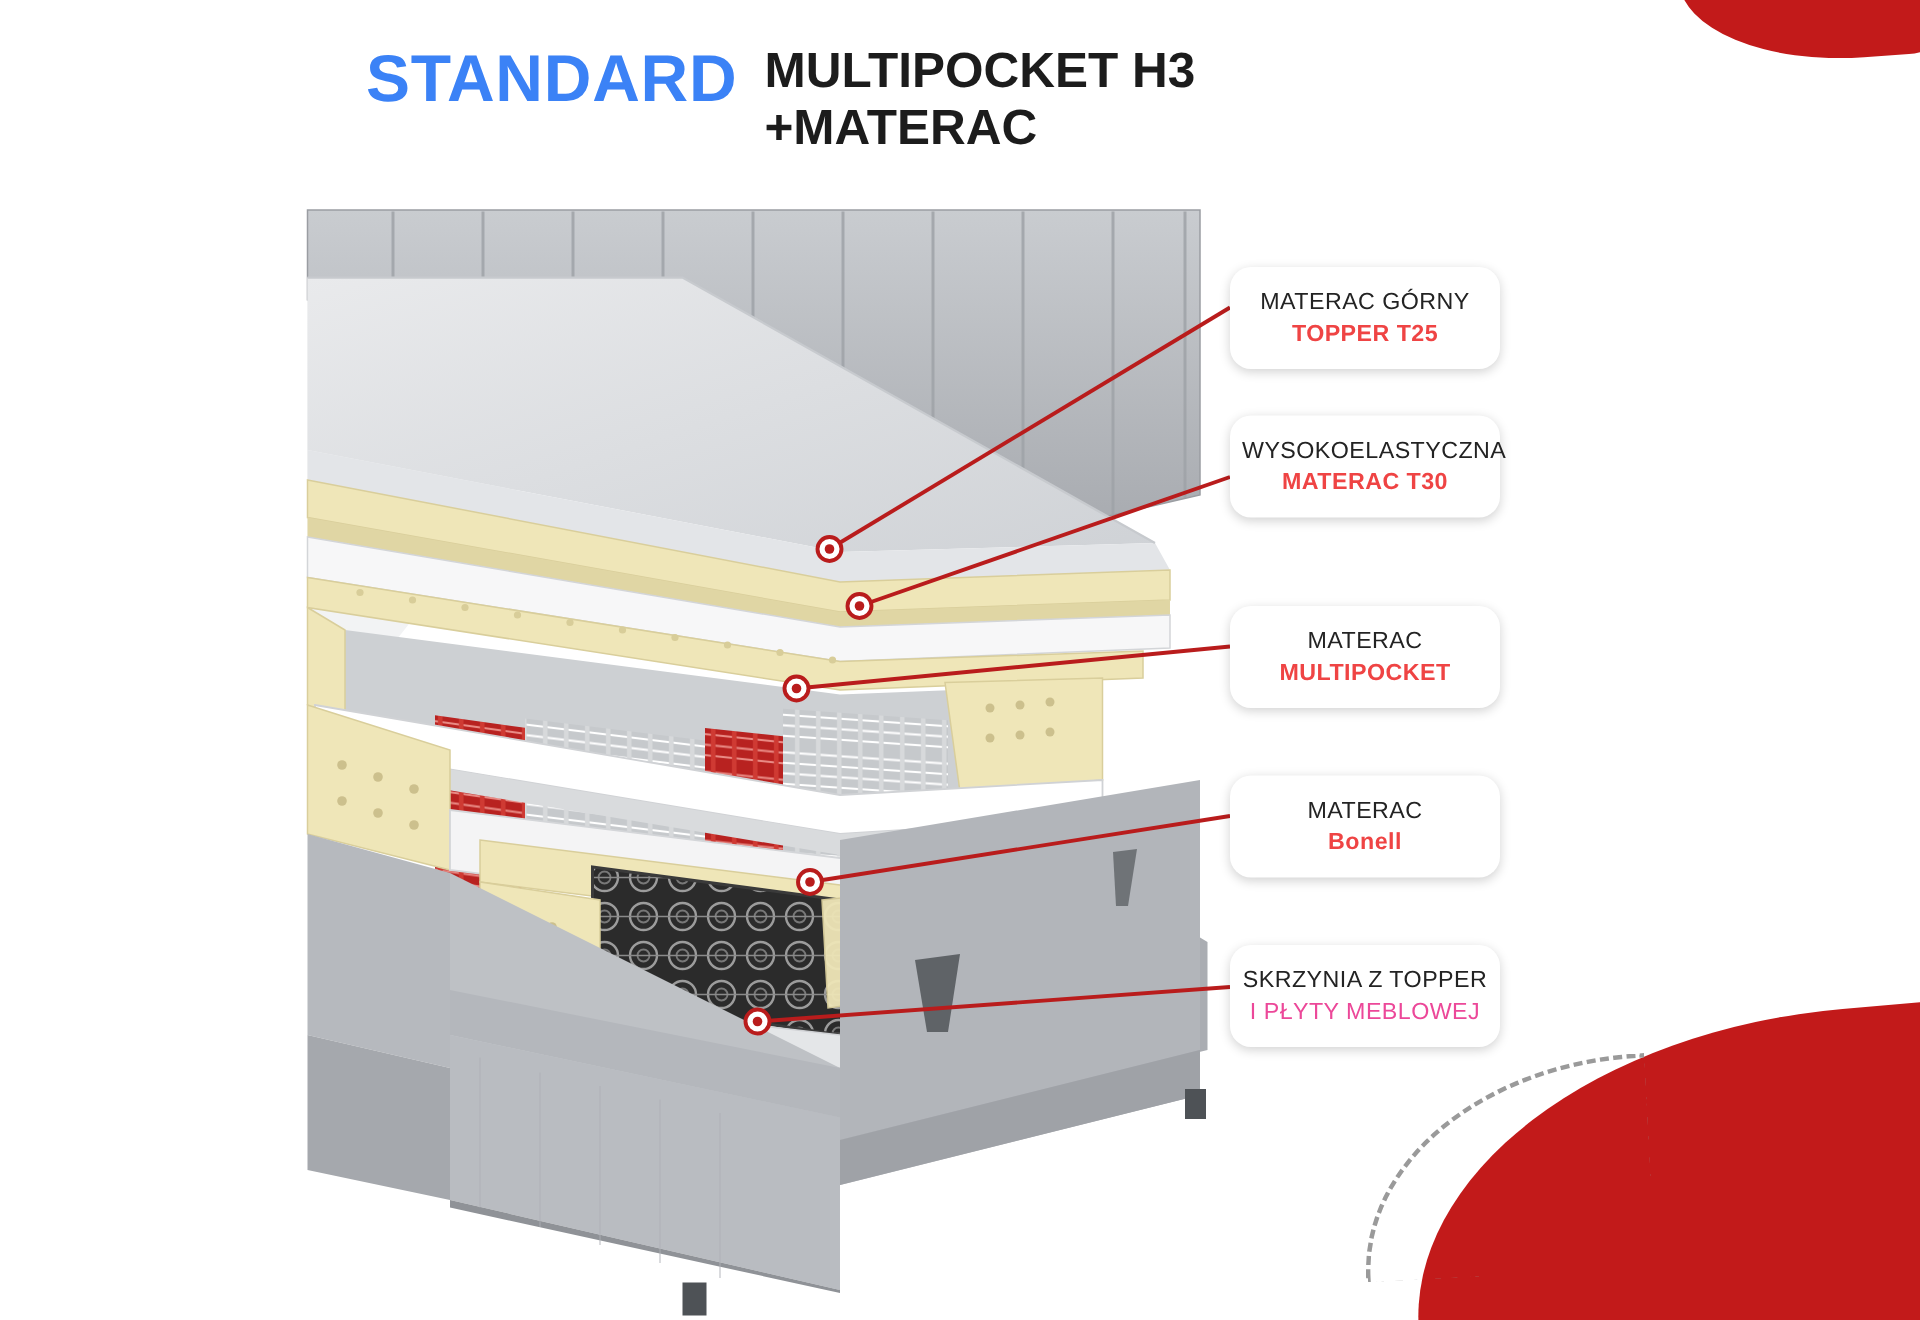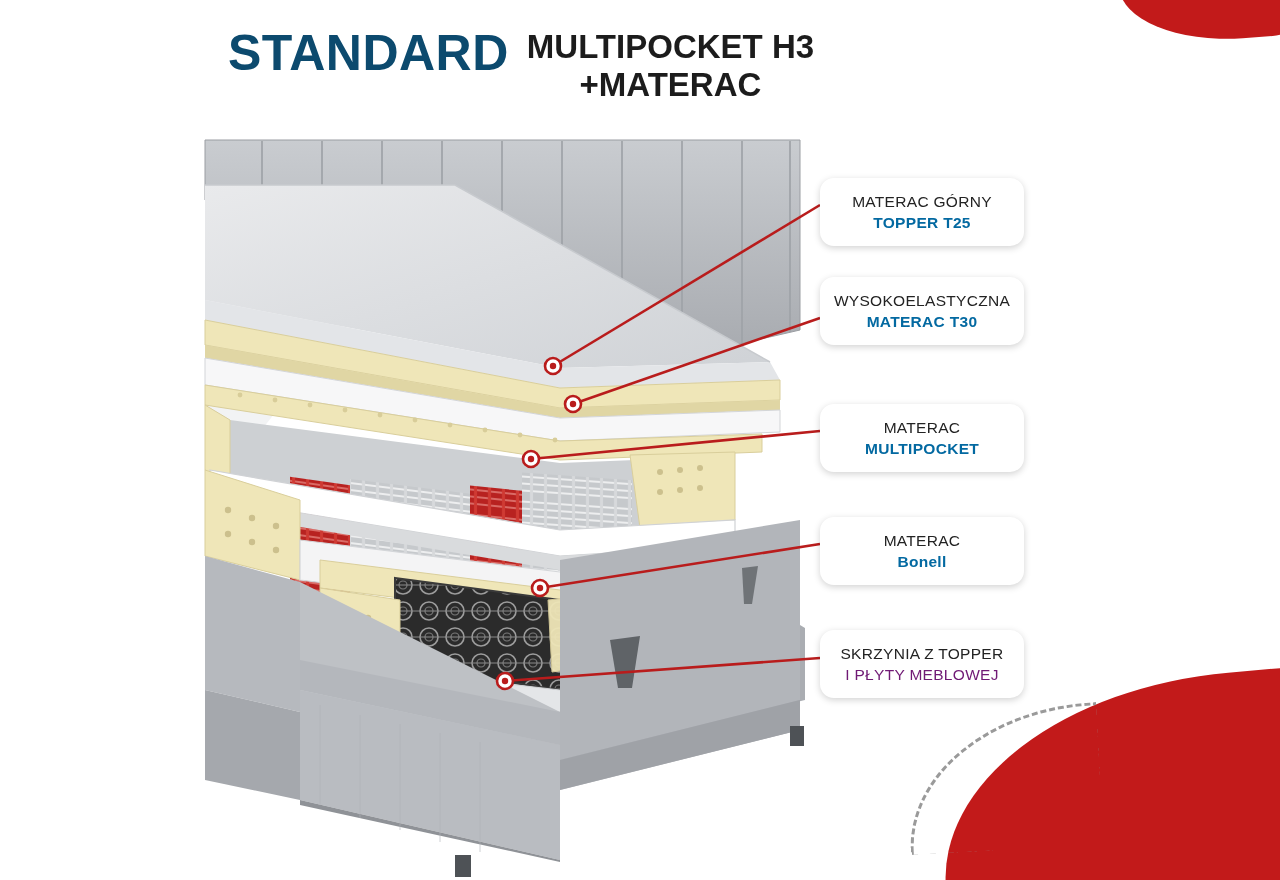--- a/index.html
+++ b/index.html
@@ -52,69 +52,69 @@
 
   
   .title-wrap {
     position: absolute;
     top: 24px;
     left: 228px;
     display: flex;
     align-items: flex-start;
   }
   .title-main {
-    color: #0c4a6e;
-    font-size: 50px;
+    color: #3b82f6;
+    font-size: 44px;
     font-weight: bold;
     letter-spacing: 0.5px;
     line-height: 58px;
+    margin-left: 16px;
   }
   .title-sub {
     color: #1c1c1c;
     font-size: 33px;
     font-weight: bold;
     line-height: 38px;
     margin-left: 18px;
     margin-top: 4px;
-    text-align: center;
   }
 
   
   #bed-illustration {
     position: absolute;
     top: 0;
     left: 0;
   }
 
   
   .callout {
     position: absolute;
     background: #ffffff;
     border-radius: 14px;
     box-shadow: 0 2px 7px rgba(0,0,0,0.18);
-    width: 204px;
+    width: 180px;
     padding: 13px 8px;
     text-align: center;
     box-sizing: border-box;
   }
   .callout .l1 {
     color: #232323;
     font-size: 15.5px;
     letter-spacing: 0.3px;
     line-height: 21px;
   }
   .callout .l2 {
-    color: #0369a1;
+    color: #ef4444;
     font-size: 15.5px;
     font-weight: bold;
     letter-spacing: 0.3px;
     line-height: 21px;
   }
   .callout.plain .l2 {
-    color: #701a75;
+    color: #ec4899;
     font-weight: normal;
   }
   .c1 { top: 178px; left: 820px; }
   .c2 { top: 277px; left: 820px; }
   .c3 { top: 404px; left: 820px; }
   .c4 { top: 517px; left: 820px; }
   .c5 { top: 630px; left: 820px; }
 </style>
 </head>
 <body>

